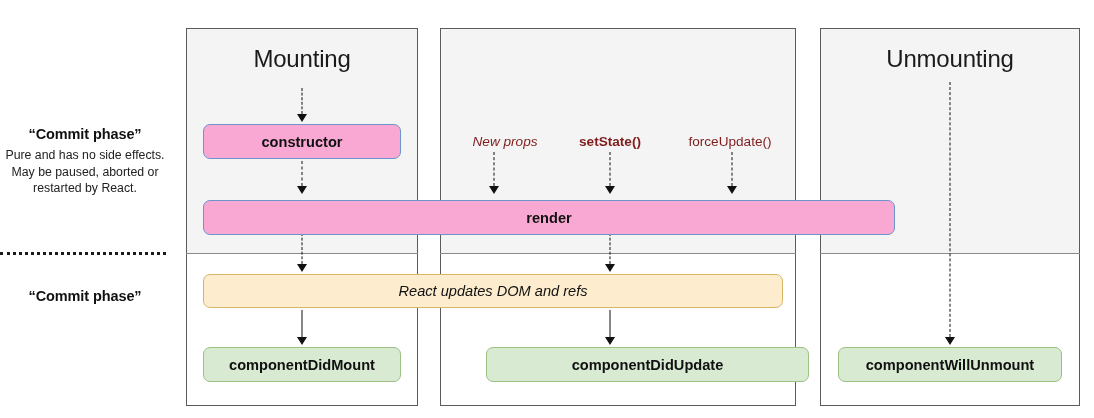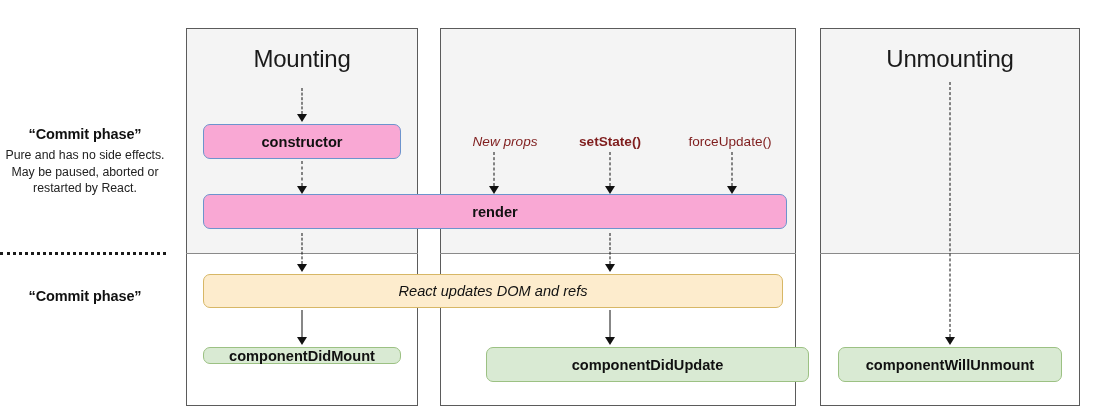--- a/index.html
+++ b/index.html
@@ -75,23 +75,23 @@
     position: absolute; display: flex; align-items: center; justify-content: center;
     border-radius: 7px; font-size: 14.6px; font-weight: 700; color: #111;
     white-space: nowrap;
   }
   .node.blue   { background: #f9a8d4; border: 1.5px solid #6d94cd; }
   .node.green  { background: #d9ead3; border: 1.5px solid #9cc183; }
   .node.yellow { background: #fdeccd; border: 1.5px solid #d7b766;
                  font-weight: 400; font-style: italic; font-size: 14.6px; }
 
   #node-constructor      { left: 203px; top: 124px; width: 198px; height: 35px; }
-  #node-render           { left: 203px; top: 194px; width: 584px; height: 35px; }
+  #node-render           { left: 203px; top: 200px; width: 692px; height: 35px; }
   #node-react-updates    { left: 203px; top: 274px; width: 580px; height: 34px; }
-  #node-cdm              { left: 203px; top: 347px; width: 198px; height: 17px; }
+  #node-cdm              { left: 203px; top: 347px; width: 198px; height: 35px; }
   #node-cdu              { left: 460px; top: 347px; width: 323px; height: 35px; margin-left: 26px; }
   #node-cwu              { left: 838px; top: 347px; width: 224px; height: 35px; }
 
   
   .arrow { position: absolute; width: 14px; transform: translateX(-50%); }
   .arrow .shaft {
     position: absolute; left: 50%; top: 0; width: 0; transform: translateX(-50%);
   }
   .arrow.dashed .shaft { border-left: 1.7px dashed #111; }
   .arrow.solid  .shaft { border-left: 1.7px solid #111; }

